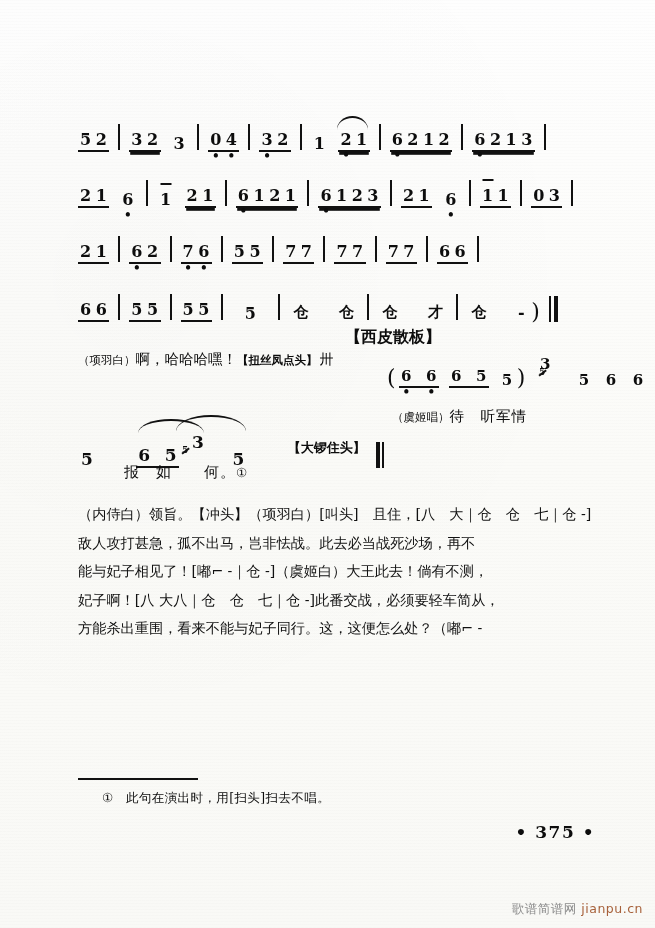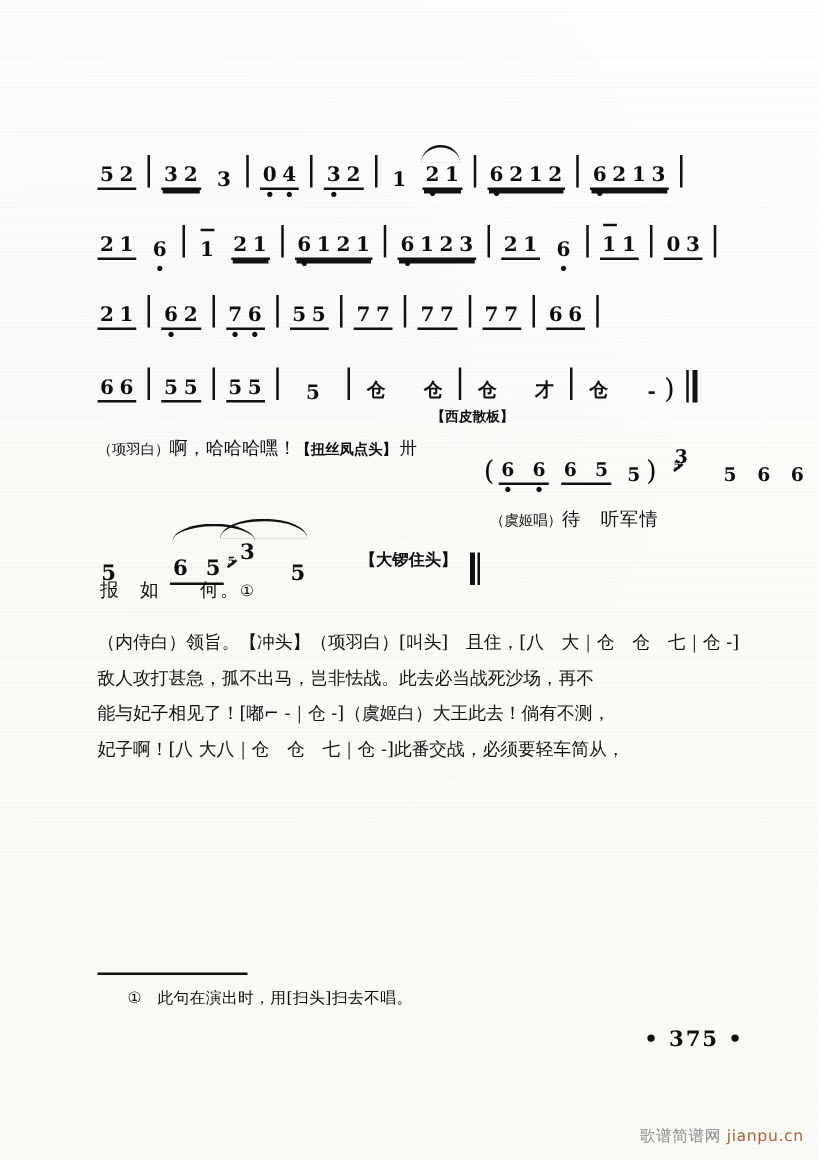--- a/index.html
+++ b/index.html
@@ -186,20 +186,21 @@
     white-space: nowrap;
   }
   .spoken-label {
     font-size: 11.5px;
   }
   .lyric-row {
     position: absolute;
     font-family: Liberation Serif, serif;
     font-size: 15px;
     letter-spacing: 1px;
+    margin-left: 44px;
   }
 
   
   .prose {
     position: absolute;
     left: 78px;
     right: 52px;
     top: 500px;
     font-family: "DejaVu Serif", "Liberation Serif", serif;
     font-size: 14.2px;
@@ -631,21 +632,21 @@
           <span class="dash">-</span>
           <span class="paren">)</span>
       </span>
       <span class="endbar-wrap">
           <i></i>
           <i class="thick"></i>
         </span>
     </div>
   </div>
 
-  <div class="row cue" style="left:345px; top:328px; font-size:11px;">【西皮散板】</div>
+  <div class="row cue" style="left:345px; top:328px; font-size:16px;font-family:Liberation Serif, serif;">【西皮散板】</div>
 
   <div class="row" style="left:78px; top:352px;">
     <span class="spoken-label">（项羽白）</span><span>啊，哈哈哈嘿！</span><span class="cue">【扭丝凤点头】</span><span style="font-size:14px;padding-left:2px;">卅</span>
   </div>
 
   <div class="music-block" style="left:386px; right:auto; top:348px;">
     <div class="music-line" style="height:40px; font-size:15px;">
       <span class="paren">(</span>
       <span class="grp beam1" style="margin-left:2px;">
           <span class="note dotlow">
@@ -730,20 +731,21 @@
 
   <div class="lyric-row" style="left:80px; top:463px;">
     <span>报　如　　何。</span><span style="font-size:12.5px;">①</span>
   </div>
 
   <div class="prose">
     <span class="pline">（内侍白）领旨。【冲头】（项羽白）[叫头]　且住，[八　大｜仓　仓　七｜仓 -]</span>
     <span class="pline">敌人攻打甚急，孤不出马，岂非怯战。此去必当战死沙场，再不</span>
     <span class="pline">能与妃子相见了！[嘟⌐ -｜仓 -]（虞姬白）大王此去！倘有不测，</span>
     <span class="pline">妃子啊！[八 大八｜仓　仓　七｜仓 -]此番交战，必须要轻车简从，</span>
+    <span class="pline">方能杀出重围，看来不能与妃子同行。这，这便怎么处？（嘟⌐ -</span>
   </div>
 
   <div class="footrule"></div>
   <div class="footnote">
     <span>①</span>
     <span style="padding-left:8px;text-align:center;">此句在演出时，用[扫头]扫去不唱。</span>
   </div>
 
   <div class="pagenum">• 375 •</div>
 

